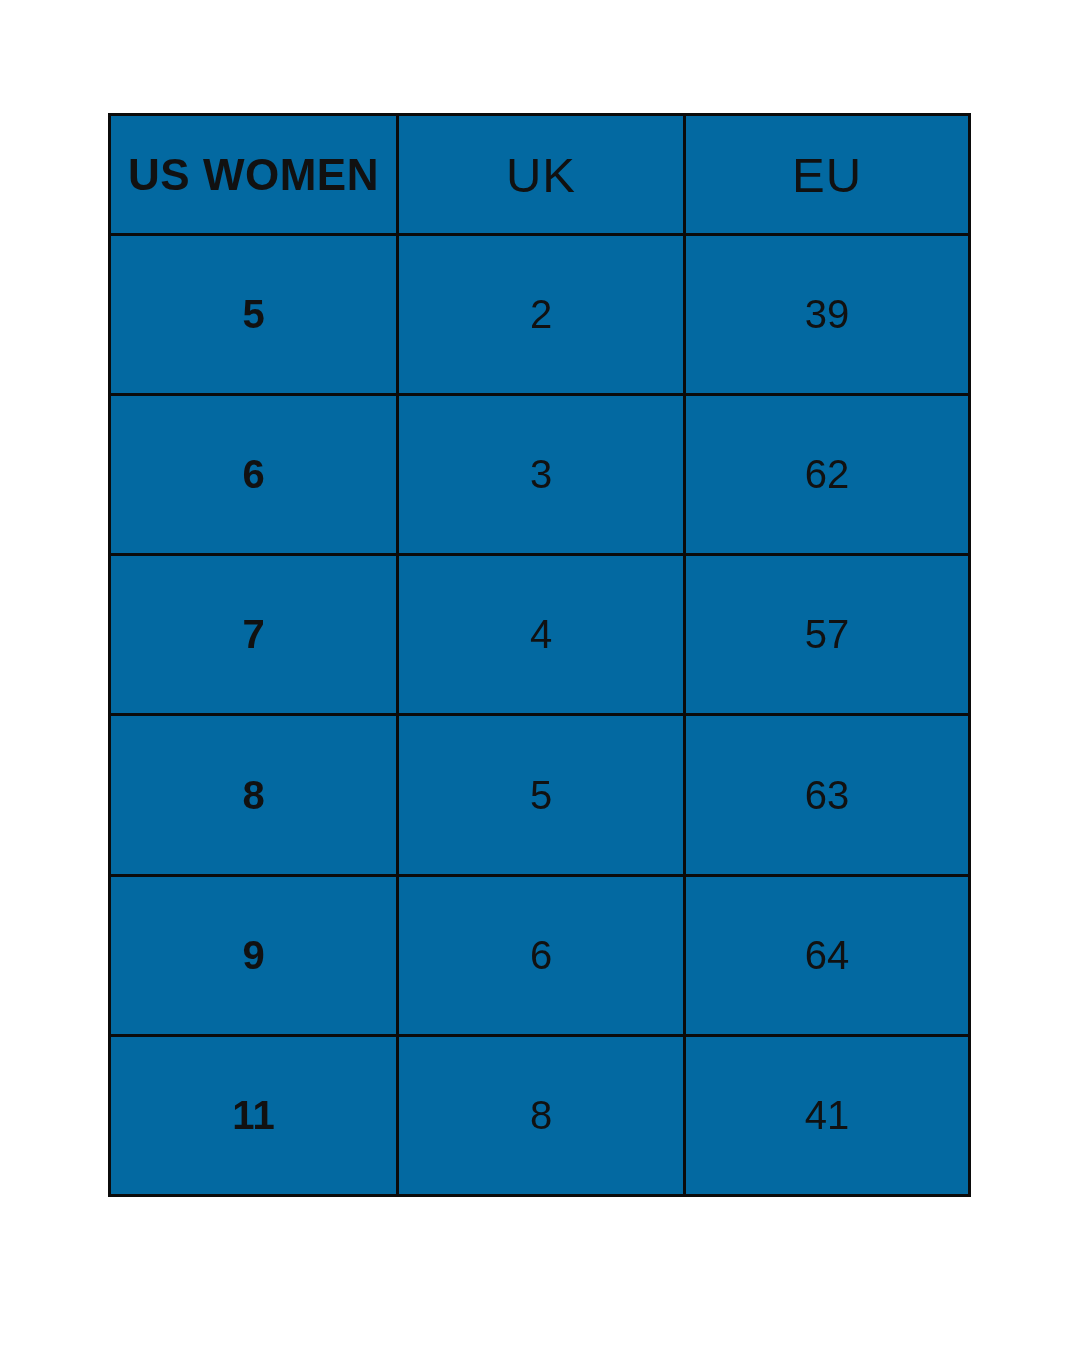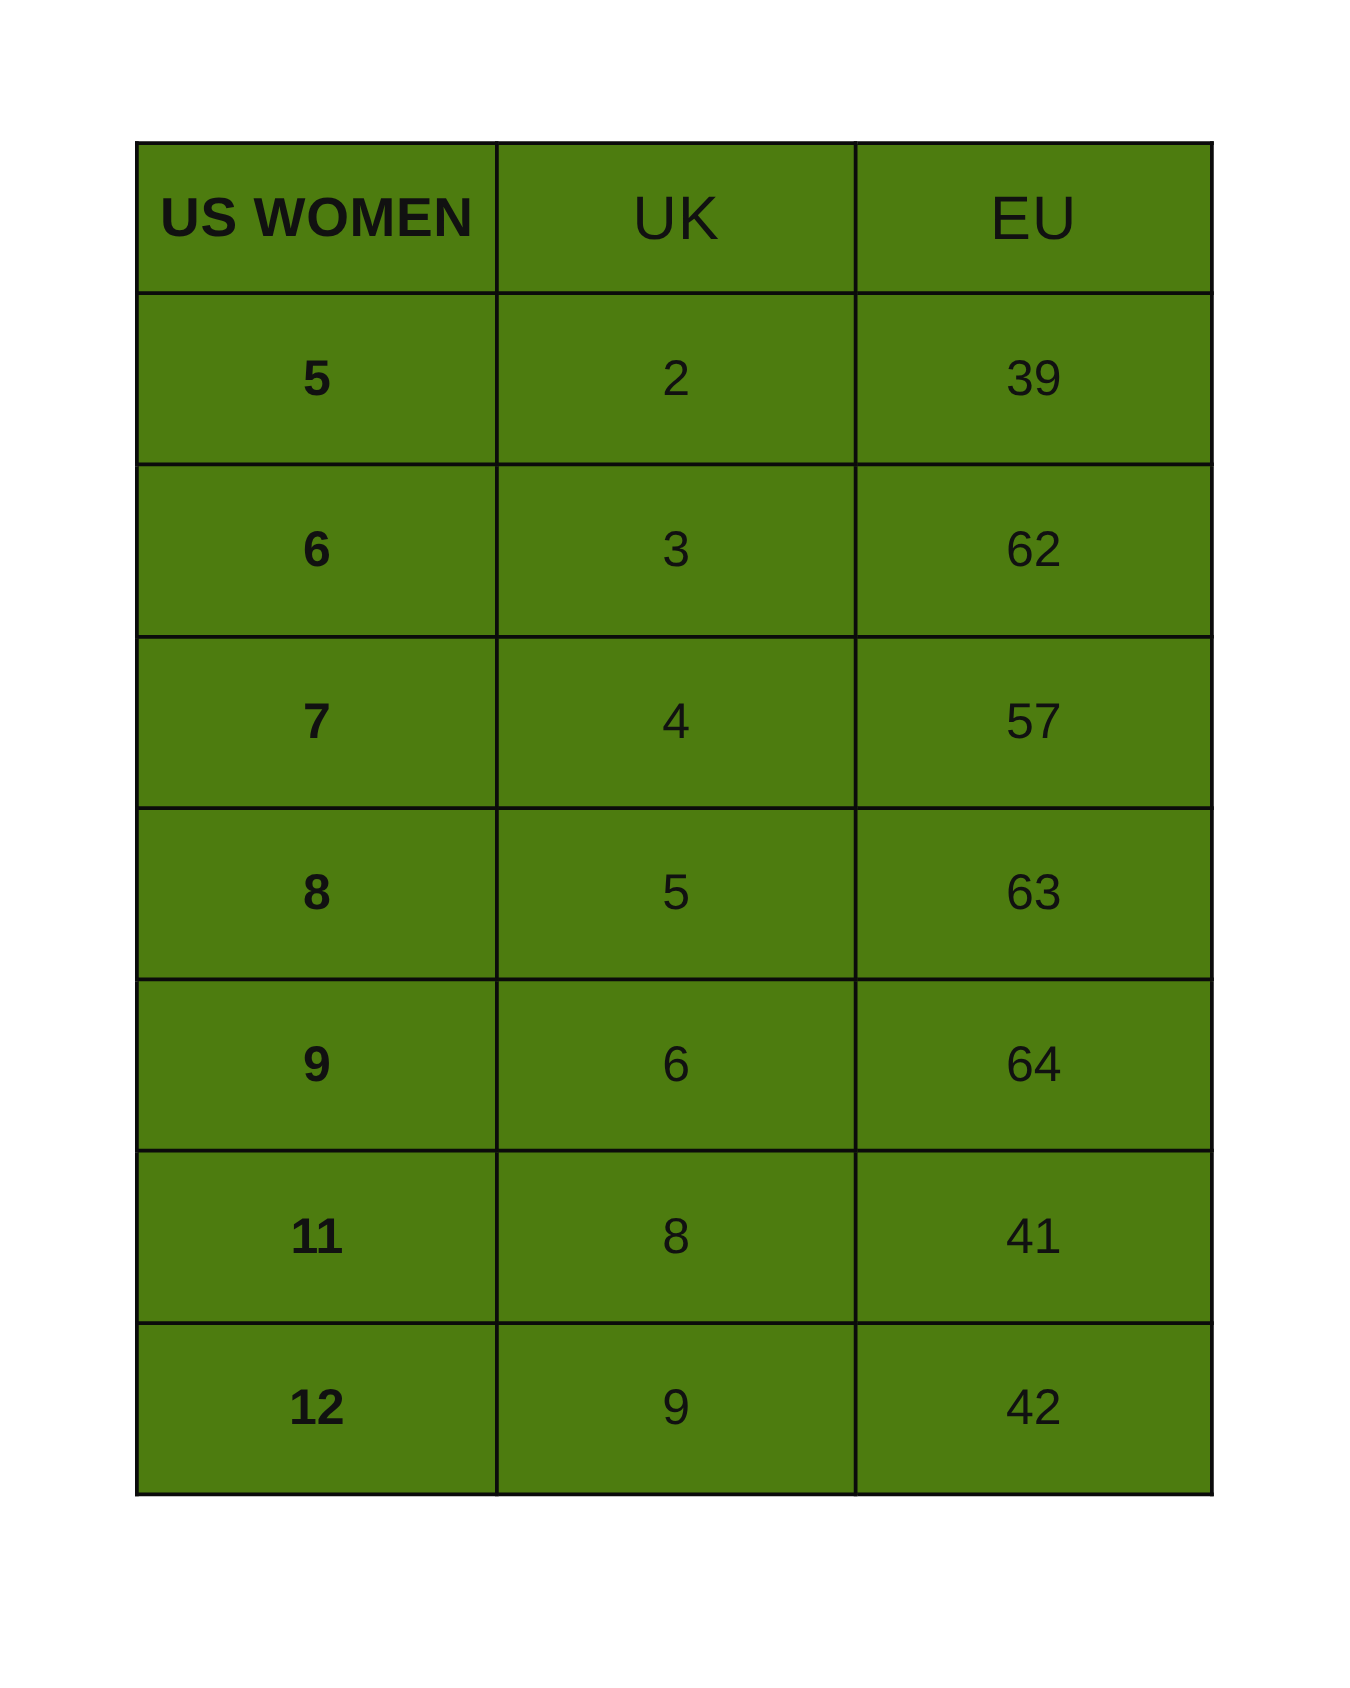--- a/index.html
+++ b/index.html
@@ -23,21 +23,21 @@
     height: 1084px;
     border-collapse: collapse;
     table-layout: fixed;
   }
   table.size-chart th,
   table.size-chart td {
     border: 3px solid #0b0b0b;
     text-align: center;
     vertical-align: middle;
     padding: 0;
-    background: #4d7c0f;
+    background: #0369a1;
   }
   table.size-chart tr {
     height: 120px;
   }
   th.col-us {
     font-size: 44px;
     font-weight: 700;
     letter-spacing: 0.5px;
   }
   th.col-uk, th.col-eu {
@@ -95,20 +95,15 @@
       <tr>
         <td class="cell-us">9</td>
         <td class="cell-uk">6</td>
         <td class="cell-eu">64</td>
       </tr>
       <tr>
         <td class="cell-us">11</td>
         <td class="cell-uk">8</td>
         <td class="cell-eu">41</td>
       </tr>
-      <tr>
-        <td class="cell-us">12</td>
-        <td class="cell-uk">9</td>
-        <td class="cell-eu">42</td>
-      </tr>
     </tbody>
   </table>
 </div>
 
 </body></html>

